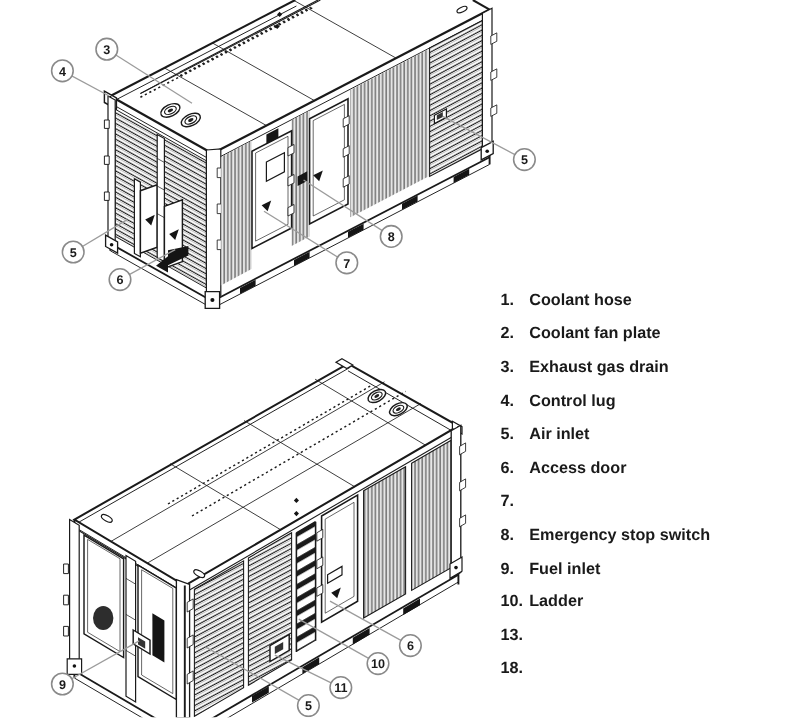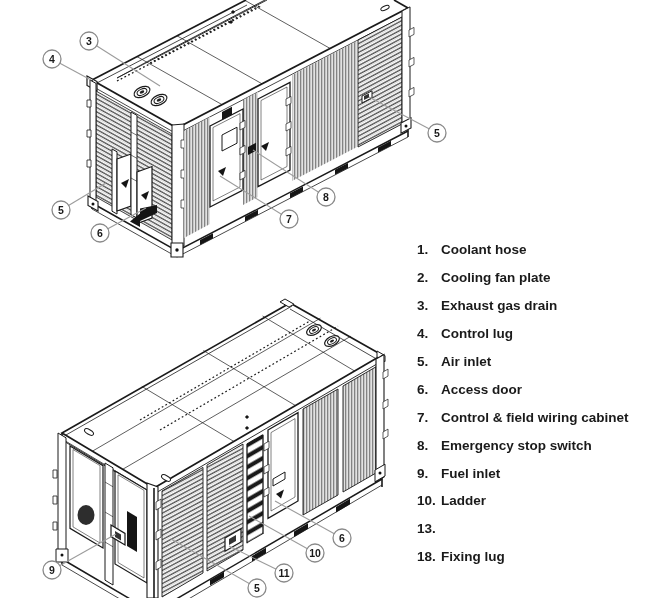--- a/index.html
+++ b/index.html
@@ -340,56 +340,54 @@
   </g>
 </svg>
 
 <div class="legend">
   <div class="legend-row">
     <span class="legend-num">1.</span>
     <span class="legend-label">Coolant hose</span>
   </div>
   <div class="legend-row">
     <span class="legend-num">2.</span>
-    <span class="legend-label">Cooling fan plate</span>
+    <span class="legend-label">Coolant fan plate</span>
   </div>
   <div class="legend-row">
     <span class="legend-num">3.</span>
     <span class="legend-label">Exhaust gas drain</span>
   </div>
   <div class="legend-row">
     <span class="legend-num">4.</span>
     <span class="legend-label">Control lug</span>
   </div>
   <div class="legend-row">
     <span class="legend-num">5.</span>
     <span class="legend-label">Air inlet</span>
   </div>
   <div class="legend-row">
     <span class="legend-num">6.</span>
     <span class="legend-label">Access door</span>
   </div>
   <div class="legend-row">
     <span class="legend-num">7.</span>
-    <span class="legend-label">Control &amp; field wiring cabinet</span>
   </div>
   <div class="legend-row">
     <span class="legend-num">8.</span>
     <span class="legend-label">Emergency stop switch</span>
   </div>
   <div class="legend-row">
     <span class="legend-num">9.</span>
     <span class="legend-label">Fuel inlet</span>
   </div>
   <div class="legend-row">
     <span class="legend-num">10.</span>
     <span class="legend-label">Ladder</span>
   </div>
   <div class="legend-row">
     <span class="legend-num">13.</span>
   </div>
   <div class="legend-row">
     <span class="legend-num">18.</span>
-    <span class="legend-label">Fixing lug</span>
   </div>
 </div>
 
 </div>
 
 </body></html>

